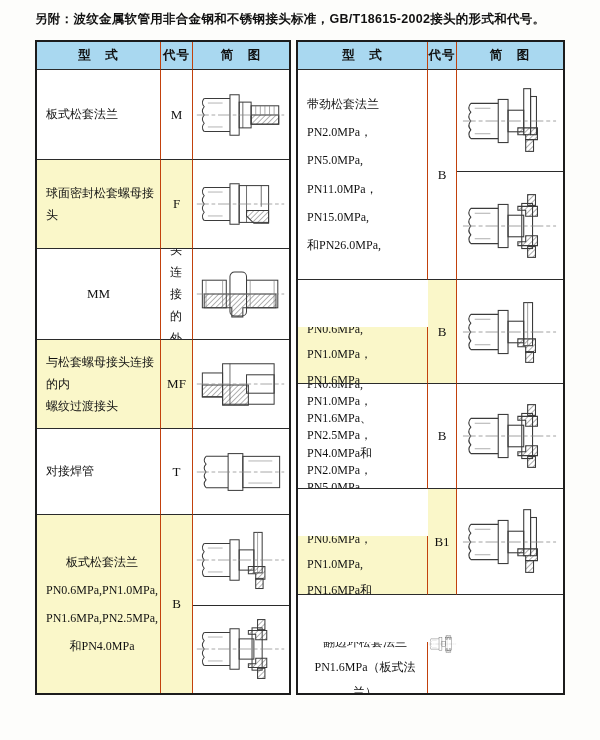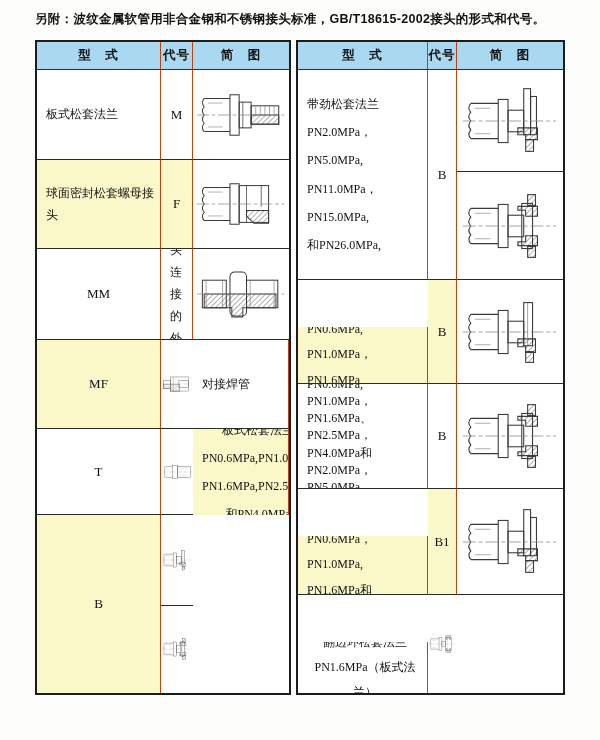--- a/index.html
+++ b/index.html
@@ -203,20 +203,22 @@
 
   <div class="cell code-cell">MM</div>
   <div class="cell type-cell">与松套螺母接头连接的
 外螺纹过渡接头</div>
   <div class="cell lastc">
     <svg class="diag" viewBox="0 0 100 74" width="92" height="72">
         <use href="#d3"></use>
       </svg>
   </div>
 
+  <div class="cell type-cell hl">与松套螺母接头连接的内
+螺纹过渡接头</div>
   <div class="cell code-cell hl">MF</div>
   <div class="cell lastc">
     <svg class="diag" viewBox="0 0 100 74" width="92" height="72">
         <use href="#d4"></use>
       </svg>
   </div>
 
   <div class="cell type-cell">对接焊管</div>
   <div class="cell code-cell">T</div>
   <div class="cell lastc">

